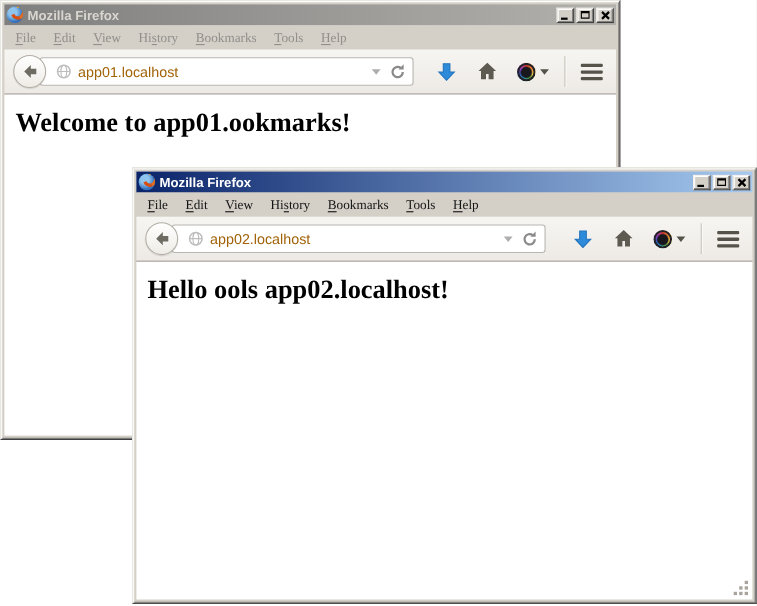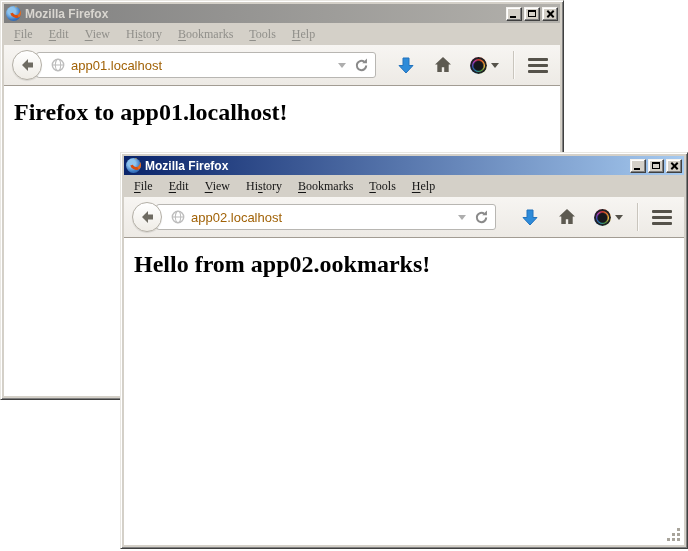--- a/index.html
+++ b/index.html
@@ -173,21 +173,21 @@
       </span>
       <span class="tb-sep"></span>
       <span class="hamburger">
           <i></i>
           <i></i>
           <i></i>
         </span>
     </span>
   </div>
   <div class="content">
-    <h1>Firefox to app01.localhost!</h1>
+    <h1>Welcome to app01.ookmarks!</h1>
   </div>
 </div>
 
 <div class="win win2">
   <div class="titlebar">
     <span class="ff-logo"></span>
     <span class="title-text">Mozilla Firefox</span>
     <span class="win-buttons">
       <span class="wbtn btn-min"></span>
       <span class="wbtn btn-max"></span>
@@ -239,16 +239,16 @@
       </span>
       <span class="tb-sep"></span>
       <span class="hamburger">
           <i></i>
           <i></i>
           <i></i>
         </span>
     </span>
   </div>
   <div class="content">
-    <h1>Hello from app02.ookmarks!</h1>
+    <h1>Hello ools app02.localhost!</h1>
     <span class="resize-grip"></span>
   </div>
 </div>
 
 </body></html>

